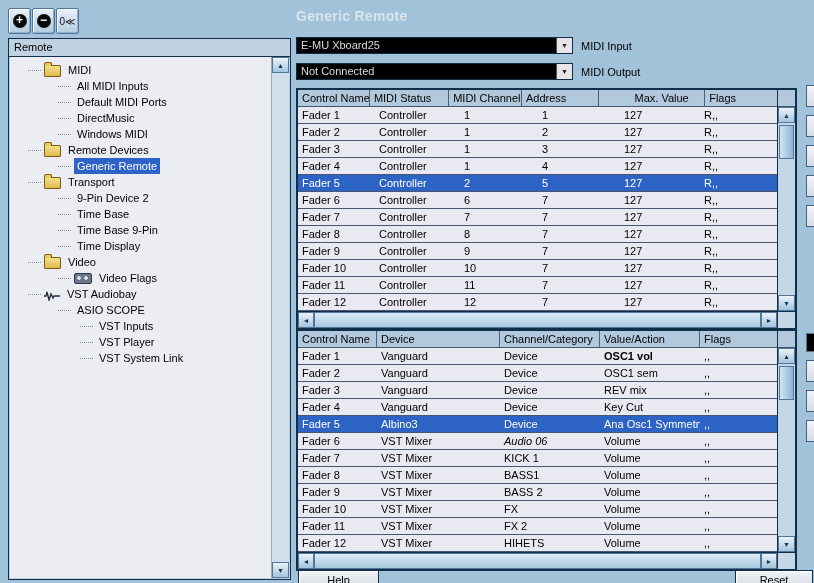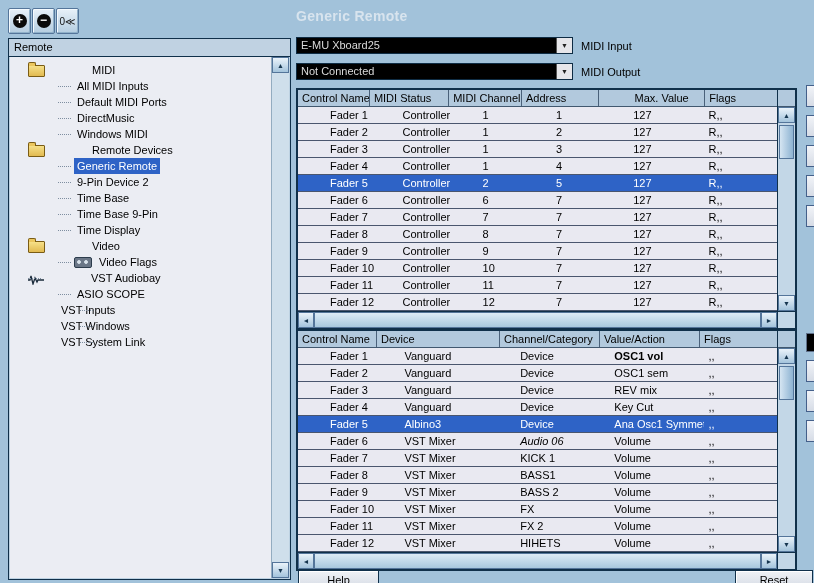--- a/index.html
+++ b/index.html
@@ -31,23 +31,23 @@
     border:1px solid #10304a;background:#ebedf3;
     box-shadow:0 0 0 1px #bdd2e2 inset;
   }
   .devices-header{
     height:17px;line-height:17px;padding-left:5px;
     background:#c0d2e2;border-bottom:1px solid #10304a;color:#000;
   }
   .tree{position:absolute;left:1px;top:19px;right:19px;bottom:1px;padding-top:4px;overflow:hidden;}
   .tree-item{height:16px;line-height:16px;white-space:nowrap;position:relative;display:flex;align-items:center;cursor:default;}
   .tree-item::before{content:"";position:absolute;top:8px;width:13px;border-top:1px dotted #7e8ea0;}
-  .lvl1{padding-left:18px;gap:40px;} .lvl1::before{left:18px;}
+  .lvl1{padding-left:34px;} .lvl1::before{left:18px;}
   .lvl2{padding-left:64px;} .lvl2::before{left:48px;}
-  .lvl3{padding-left:48px;} .lvl3::before{left:70px;}
+  .lvl3{padding-left:86px;} .lvl3::before{left:70px;}
   .tlabel{padding:0 3px;}
   .tree-item.sel .tlabel{background:#2e63c6;color:#fff;}
   .ticon{display:inline-block;margin-right:4px;flex:none;}
   .ticon.folder{width:15px;height:10px;background:linear-gradient(#f6e088,#e2ba50);
     border:1px solid #7a5c14;border-radius:1px;position:relative;margin-top:2px;}
   .ticon.folder::before{content:"";position:absolute;left:-1px;top:-4px;width:6px;height:3px;
     background:#ecc75e;border:1px solid #7a5c14;border-bottom:none;border-radius:2px 2px 0 0;}
   .ticon.video{width:16px;height:9px;border:1px solid #2c3c4c;border-radius:2px;
     background:radial-gradient(circle at 4px 4px,#d8e2ea 1.5px,transparent 2.2px),
                radial-gradient(circle at 11px 4px,#d8e2ea 1.5px,transparent 2.2px),#6a7686;}
@@ -74,21 +74,21 @@
 
   
   .table{position:absolute;left:296px;border:2px solid #10304a;background:#e9e9f1;}
   .t-upper{top:88px;} .t-lower{top:329px;}
   .flexwrap{display:flex;}
   .leftcol{width:479px;}
   .thead{display:flex;height:17px;background:#b2c9dd;border-bottom:1px solid #41586f;box-sizing:border-box;}
   .th{line-height:16px;padding-left:4px;border-right:1px solid #4a617a;box-sizing:border-box;overflow:hidden;white-space:nowrap;}
   .th:last-child{border-right:none;}
   .tbody{height:204px;overflow:hidden;}
-  .tr{display:flex;height:17px;box-sizing:border-box;border-bottom:1px solid #4a566e;background:#e9e9f1;cursor:default;padding-left:28px;}
+  .tr{display:flex;height:17px;box-sizing:border-box;border-bottom:1px solid #4a566e;background:#e9e9f1;cursor:default;}
   .tr.sel{background:#2e63c6;color:#fff;}
   .td{line-height:16px;padding-left:4px;box-sizing:border-box;overflow:hidden;white-space:nowrap;}
   .vscroll{width:17px;border-left:1px solid #10304a;position:relative;background:#c3d7e7;box-sizing:content-box;}
   .vs-cap{height:17px;background:#b2c9dd;border-bottom:1px solid #41586f;box-sizing:border-box;}
   .vs-up{top:17px;} .vs-thumb{position:absolute;left:1px;top:35px;width:15px;height:34px;
     background:linear-gradient(90deg,#d5e5f2,#8db3d2);border:1px solid #54759a;box-sizing:border-box;cursor:pointer;}
   .vs-down{bottom:0;}
   .bottomrow{display:flex;border-top:1px solid #10304a;height:16px;}
   .hscroll{width:479px;display:flex;background:#c3d7e7;position:relative;}
   .hs-btn{width:16px;height:16px;flex:none;display:flex;align-items:center;justify-content:center;
@@ -144,20 +144,24 @@
         <div class="tree-item lvl2">
           <span class="tlabel">Windows MIDI</span>
         </div>
         <div class="tree-item lvl1">
           <span class="ticon folder"></span>
           <span class="tlabel">Remote Devices</span>
         </div>
         <div class="tree-item lvl2 sel">
           <span class="tlabel">Generic Remote</span>
         </div>
+        <div class="tree-item lvl1">
+          <span class="ticon folder"></span>
+          <span class="tlabel">Transport</span>
+        </div>
         <div class="tree-item lvl2">
           <span class="tlabel">9-Pin Device 2</span>
         </div>
         <div class="tree-item lvl2">
           <span class="tlabel">Time Base</span>
         </div>
         <div class="tree-item lvl2">
           <span class="tlabel">Time Base 9-Pin</span>
         </div>
         <div class="tree-item lvl2">
@@ -177,21 +181,21 @@
             </svg></span>
           <span class="tlabel">VST Audiobay</span>
         </div>
         <div class="tree-item lvl2">
           <span class="tlabel">ASIO SCOPE</span>
         </div>
         <div class="tree-item lvl3">
           <span class="tlabel">VST Inputs</span>
         </div>
         <div class="tree-item lvl3">
-          <span class="tlabel">VST Windows</span>
+          <span class="tlabel">VST Player</span>
         </div>
         <div class="tree-item lvl3">
           <span class="tlabel">VST System Link</span>
         </div>
       </div>
     <div class="pscroll">
       <div class="sb-btn up">
           <span class="arr arr-up"></span>
         </div>
       <div class="sb-btn down">

